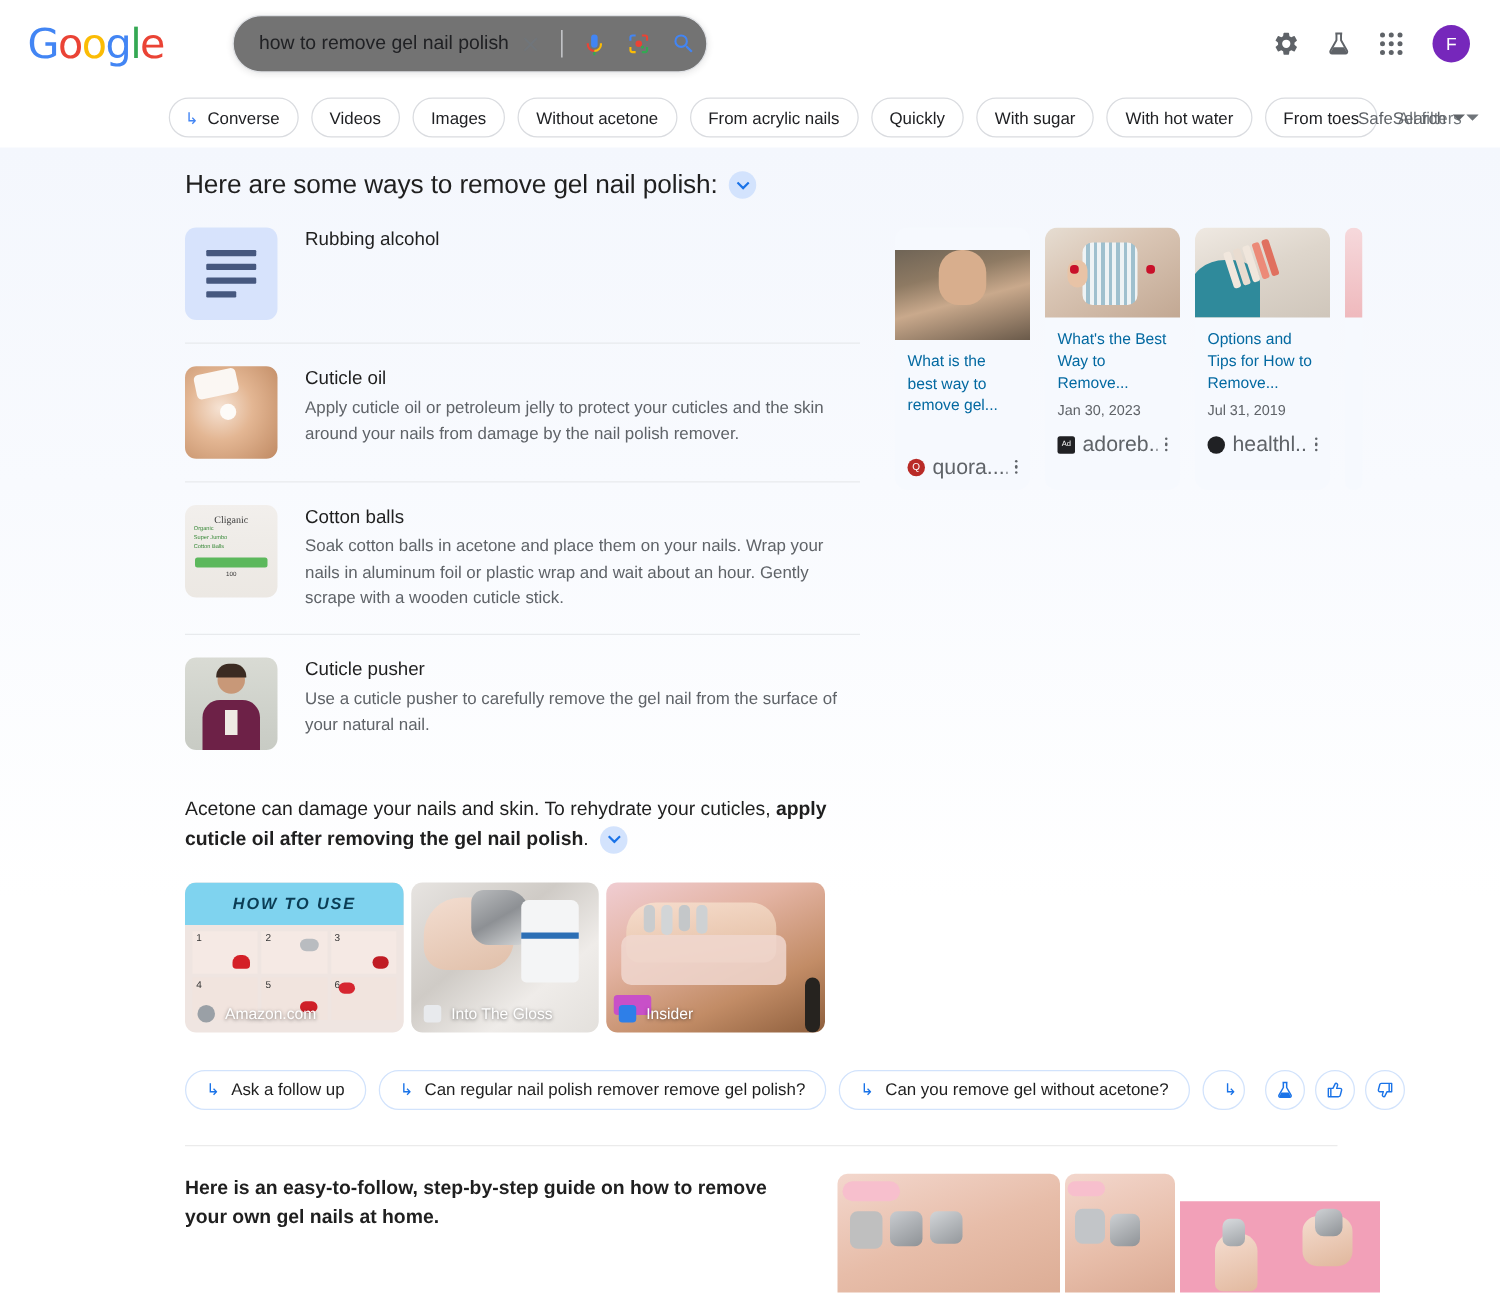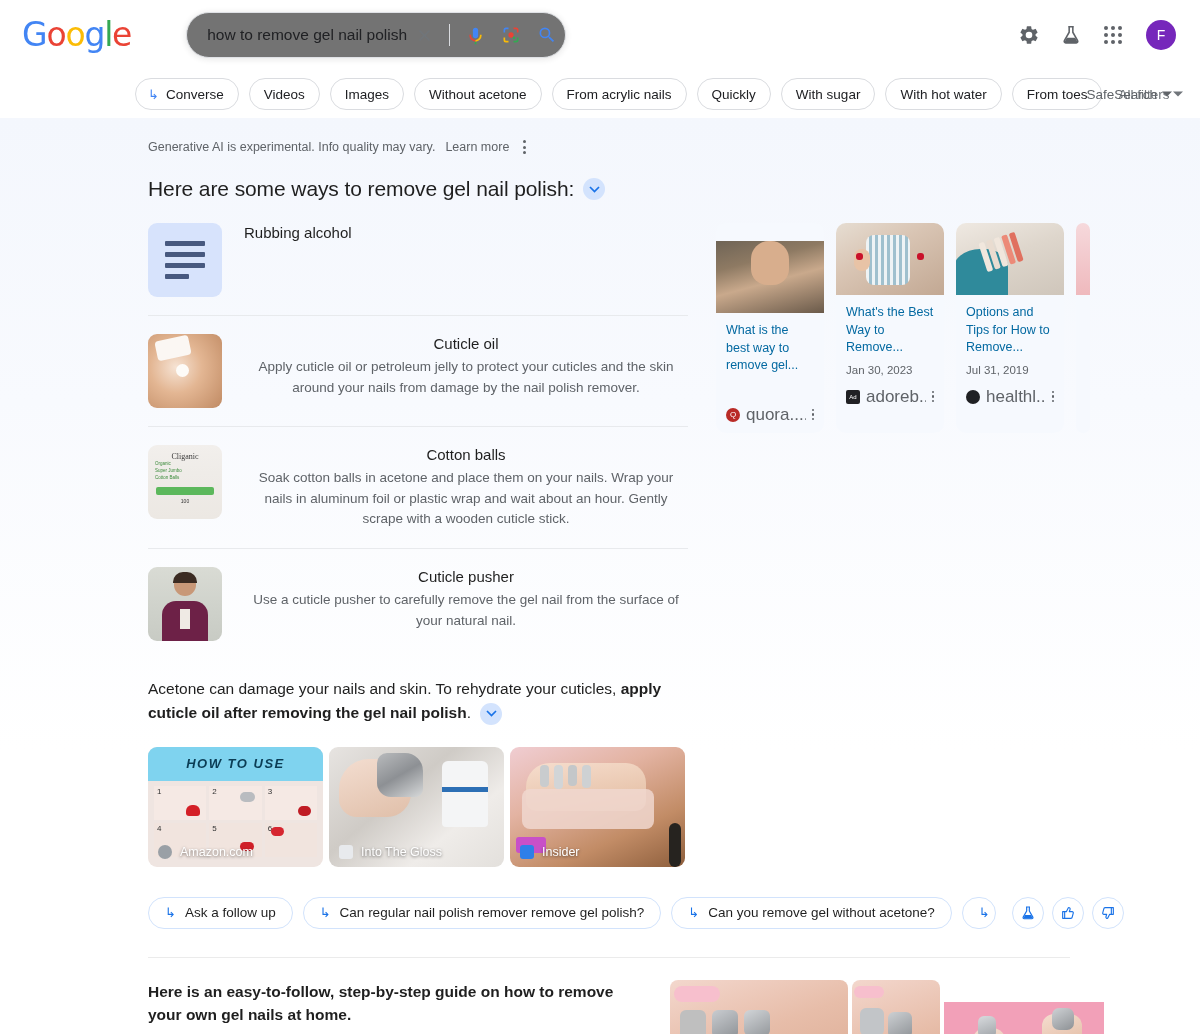--- a/index.html
+++ b/index.html
@@ -128,21 +128,21 @@
   .ai-item + .ai-item { border-top: 1px solid #e8eaed; padding-top: 18px; }
   .ai-thumb {
     width: 74px; height: 74px; border-radius: 9px;
     flex-shrink:0; overflow:hidden; position:relative;
   }
   .thumb-lines {
     background:#d7e3fc; display:flex; flex-direction:column;
     justify-content:center; align-items:center; gap:6px;
   }
   .thumb-lines i { display:block; height:5px; background:#46587f; border-radius:1px; }
-  .ai-item-body { padding-top:1px;text-align:center; }
+  .ai-item-body { padding-top:1px; }
   .ai-item-title {
     font-size:15px; color:#1f1f1f; font-weight:500; margin-bottom:5px;
   }
   .ai-item-desc {
     font-size:13.5px; color:#5f6368; line-height:1.53; max-width:448px;
   }
 
   .ai-summary {
     font-size:15.5px; color:#1f1f1f; line-height:1.55;
     margin-top: 14px; max-width: 540px;
@@ -328,29 +328,20 @@
     <span>SafeSearch</span>
     <svg width="10" height="10" viewBox="0 0 10 10">
         <path fill="#5f6368" d="M0 2.5 5 7.5 10 2.5z"></path>
       </svg>
   </div>
 </div>
 
 <div class="ai-panel">
   <div class="ai-inner">
 
-    <div class="disclaimer">
-      <span>Generative AI is experimental. Info quality may vary.</span>
-      <a class="learn">Learn more</a>
-      <span class="kebab">
-          <i></i>
-          <i></i>
-          <i></i>
-        </span>
-    </div>
 
     <div class="ai-headline">
       <span>Here are some ways to remove gel nail polish:</span>
       <span class="chev-pill">
         <svg width="11" height="7" viewBox="0 0 11 7">
             <path fill="none" stroke="#1a73e8" stroke-width="1.7" d="m1 1 4.5 4.5L10 1"></path>
           </svg>
       </span>
     </div>
 
@@ -442,21 +433,21 @@
               <div style="height:34px;background:#f1e4de;position:relative">
                   <span style="position:absolute;top:1px;left:3px;font-size:8px;color:#333">6</span>
                   <span style="position:absolute;top:4px;left:6px;width:13px;height:9px;border-radius:5px;background:#d62630;display:block"></span>
                 </div>
             </div>
             <div class="label">
               <span class="fav" style="background:#9aa0a6;border-radius:50%"></span>
               <span>Amazon.com</span>
             </div>
           </div>
-          <div class="src-card" style="width:175px;background:linear-gradient(140deg,#e7e4e1 0%,#cfcbc6 40%,#efece9 70%,#e3e0dc 100%)">
+          <div class="src-card" style="width:150px;background:linear-gradient(140deg,#e7e4e1 0%,#cfcbc6 40%,#efece9 70%,#e3e0dc 100%)">
             <div style="position:absolute;top:12px;left:10px;width:72px;height:58px;border-radius:30px 14px 24px 18px;background:linear-gradient(160deg,#f3ddd0,#e0bfa9)"></div>
             <div style="position:absolute;top:6px;left:48px;width:46px;height:44px;background:linear-gradient(150deg,#b9bbbd,#8d9094,#d7d9da);border-radius:10px 18px 8px 14px"></div>
             <div style="position:absolute;top:14px;right:16px;width:46px;height:66px;background:#f4f5f6;border-radius:6px 6px 4px 4px"></div>
             <div style="position:absolute;top:40px;right:16px;width:46px;height:5px;background:#2c6fb5"></div>
             <div class="label">
               <span class="fav" style="background:#e8eaed"></span>
               <span>Into The Gloss</span>
             </div>
           </div>
           <div class="src-card" style="width:175px;background:linear-gradient(155deg,#f0cdd2 0%,#e3b3a2 35%,#c28c66 70%,#8d5e3c 100%)">

